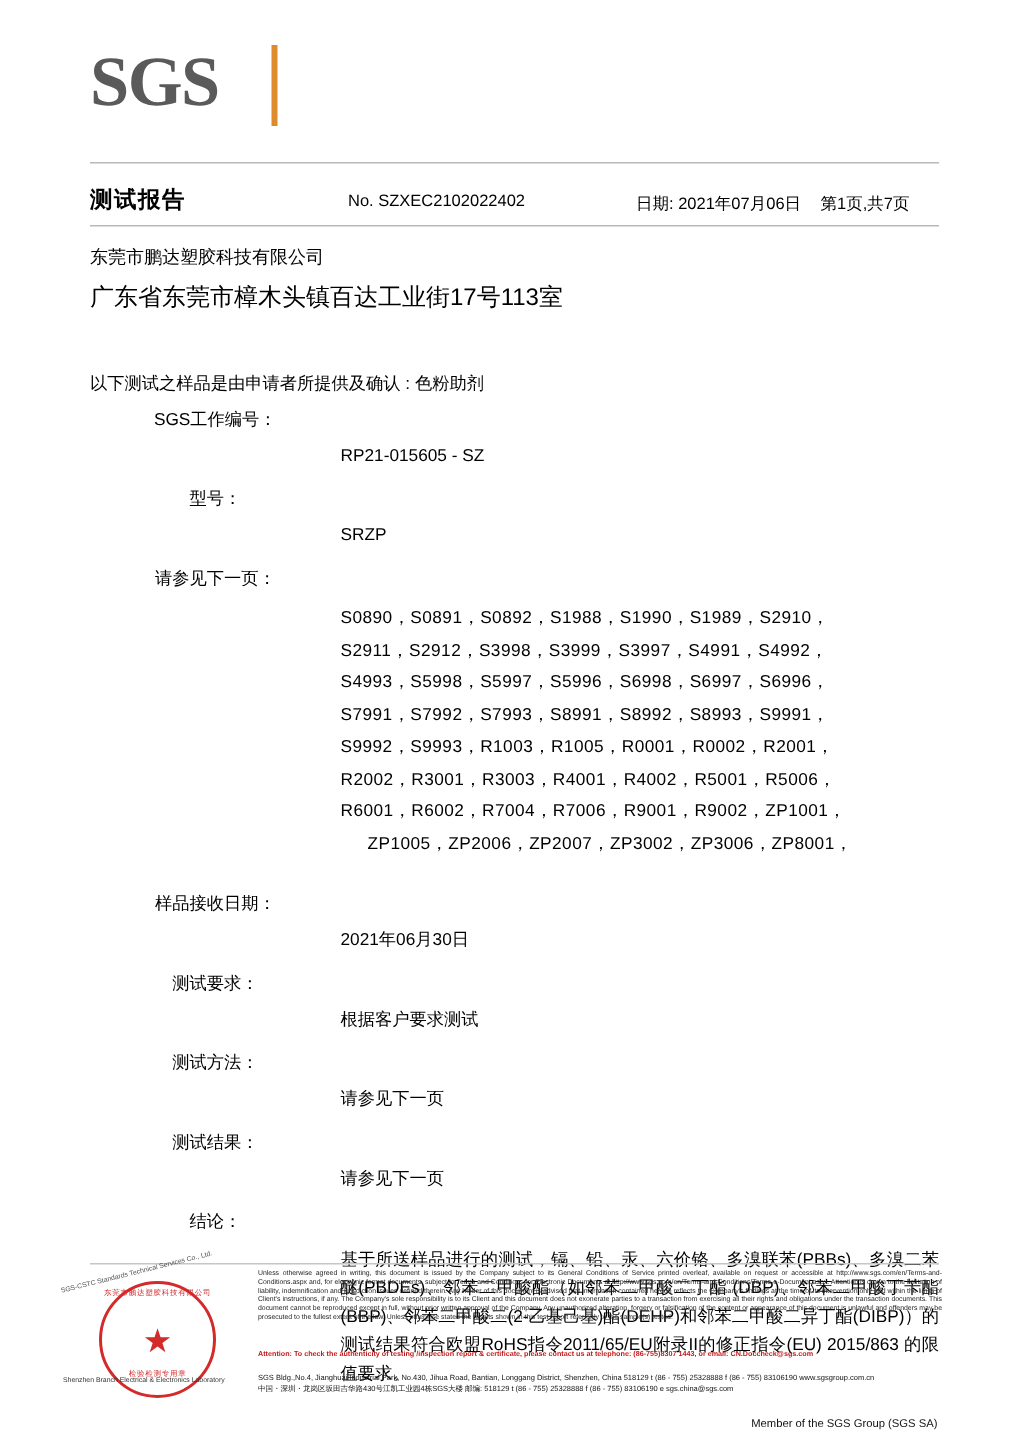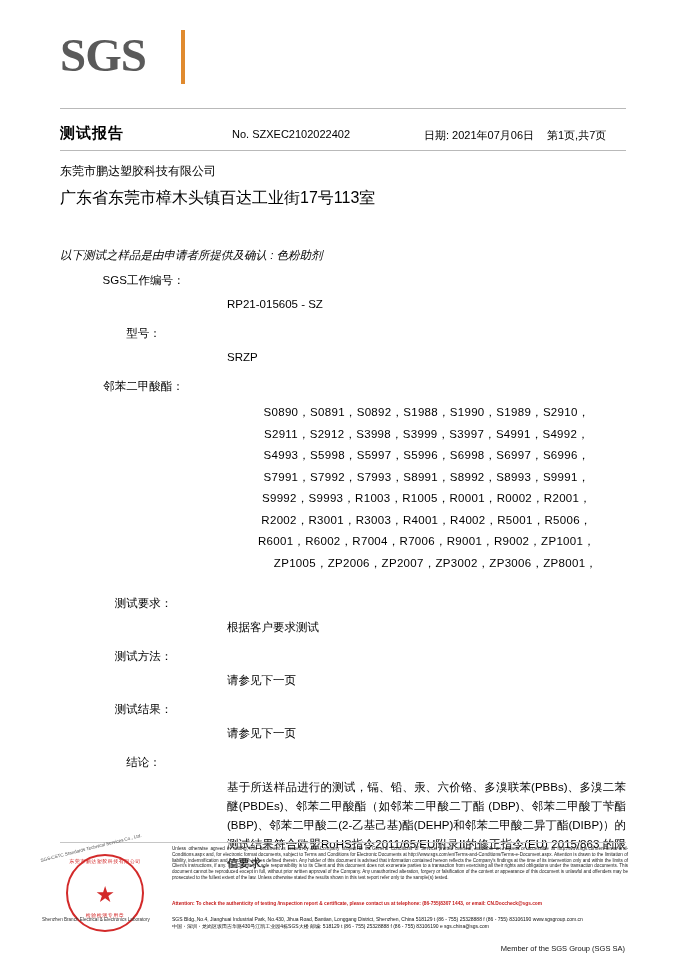--- a/index.html
+++ b/index.html
@@ -97,21 +97,20 @@
     left: 56px;
     top: 188px;
     font-size: 16px;
   }
 
   .sample-line {
     position: absolute;
     left: 56px;
     top: 248px;
     font-size: 11.5px;
-    font-style: italic;
   }
 
   
   .fields {
     position: absolute;
     left: 56px;
     top: 272px;
     width: 566px;
   }
   .field-row {
@@ -132,21 +131,20 @@
     flex: 1;
     margin-top: 24px;
   }
   .ref-list {
     font-size: 11.5px;
     line-height: 21.5px;
     letter-spacing: 0.3px;
   }
   .ref-line {
     white-space: pre;
-    text-align: center;
   }
   .ref-line.indent {
     padding-left: 18px;
   }
   .conclusion {
     font-size: 11.5px;
     line-height: 19px;
     text-align: justify;
   }
 
@@ -288,35 +286,39 @@
       <div class="field-label">SGS工作编号：</div>
       <div class="field-value">RP21-015605 - SZ</div>
     </div>
 
     <div class="field-row">
       <div class="field-label">型号：</div>
       <div class="field-value">SRZP</div>
     </div>
 
     <div class="field-row">
-      <div class="field-label">邻苯二甲酸酯：</div>
+      <div class="field-label">请参见下一页：</div>
       <div class="field-value ref-list">
         <div class="ref-line">S0890，S0891，S0892，S1988，S1990，S1989，S2910，</div>
         <div class="ref-line">S2911，S2912，S3998，S3999，S3997，S4991，S4992，</div>
         <div class="ref-line">S4993，S5998，S5997，S5996，S6998，S6997，S6996，</div>
         <div class="ref-line">S7991，S7992，S7993，S8991，S8992，S8993，S9991，</div>
         <div class="ref-line">S9992，S9993，R1003，R1005，R0001，R0002，R2001，</div>
         <div class="ref-line">R2002，R3001，R3003，R4001，R4002，R5001，R5006，</div>
         <div class="ref-line">R6001，R6002，R7004，R7006，R9001，R9002，ZP1001，</div>
         <div class="ref-line indent">ZP1005，ZP2006，ZP2007，ZP3002，ZP3006，ZP8001，</div>
       </div>
     </div>
 
     <div style="height:8px"></div>
 
+    <div class="field-row">
+      <div class="field-label">样品接收日期：</div>
+      <div class="field-value">2021年06月30日</div>
+    </div>
 
 
     <div class="field-row">
       <div class="field-label">测试要求：</div>
       <div class="field-value">根据客户要求测试</div>
     </div>
 
     <div class="field-row">
       <div class="field-label">测试方法：</div>
       <div class="field-value">请参见下一页</div>

